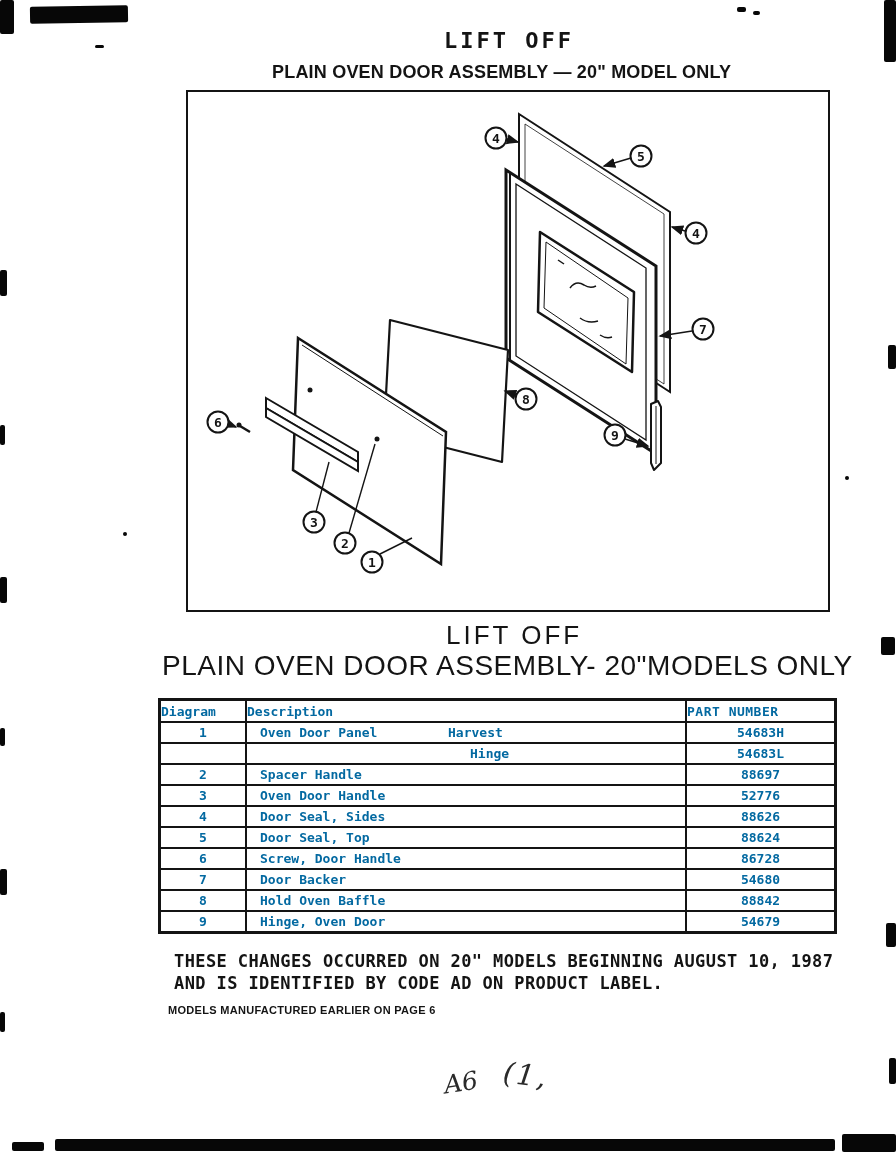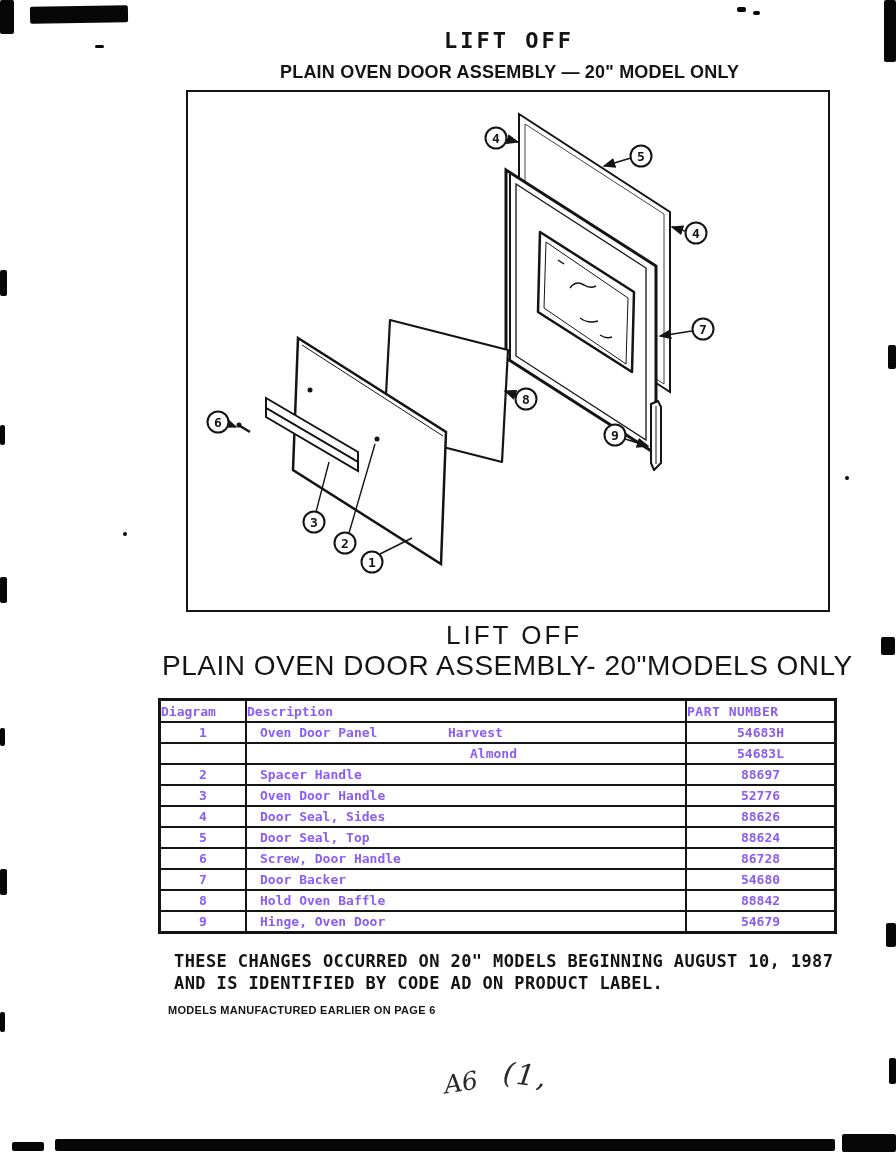--- a/index.html
+++ b/index.html
@@ -12,21 +12,21 @@
 
   
   .blob { position:absolute; background:#070707; border-radius:2px; }
 
   .title {
     position:absolute; left:444px; top:28px;
     font-family:"DejaVu Sans Mono", monospace;
     font-size:22px; font-weight:600; letter-spacing:3px; white-space:nowrap;
   }
   .subtitle {
-    position:absolute; left:280px; top:62px;
+    position:absolute; left:272px; top:62px;
     font-size:18px; font-weight:700; letter-spacing:0.2px; white-space:nowrap;
   }
   .diagram-box {
     position:absolute; left:186px; top:90px; width:640px; height:518px;
     border:2px solid #141414; background:#fff;
   }
   .diagram-box svg { position:absolute; inset:0; }
 
   .cap1 {
     position:absolute; left:446px; top:620px;
@@ -34,21 +34,21 @@
   }
   .cap2 {
     position:absolute; left:162px; top:650px;
     font-size:28px; font-weight:500; letter-spacing:0.5px; white-space:nowrap;
   }
 
   table.parts {
     position:absolute; left:158px; top:698px; width:673px;
     border-collapse:collapse; border:3px solid #141414;
     font-family:"DejaVu Sans Mono", monospace; font-size:13px; font-weight:700;
-    color:#8b5cf6; table-layout:fixed;
+    color:#0369a1; table-layout:fixed;
   }
   table.parts th, table.parts td {
     border-bottom:2px solid #141414; height:19px; padding:0; vertical-align:middle;
   }
   table.parts th { height:20px; text-align:left; }
   .c-diag { width:84px; border-right:2px solid #141414; text-align:center; }
   th.c-diag { padding-left:6px; text-align:left; }
   .c-desc { width:438px; padding-left:13px; position:relative; }
   th.c-desc { padding-left:13px; }
   .c-part { width:147px; border-left:2px solid #141414; text-align:center; }
@@ -232,21 +232,21 @@
           <td class="c-desc">
             <span class="desc-text">Oven Door Panel</span>
             <span class="variant-text" style="left: 155px;">Harvest</span>
           </td>
           <td class="c-part">54683H</td>
         </tr>
         <tr>
           <td class="c-diag"></td>
           <td class="c-desc">
             <span class="desc-text"></span>
-            <span class="variant-text" style="left: 177px;">Almond</span>
+            <span class="variant-text" style="left: 177px;">Hinge</span>
           </td>
           <td class="c-part">54683L</td>
         </tr>
         <tr>
           <td class="c-diag">2</td>
           <td class="c-desc">
             <span class="desc-text">Spacer Handle</span>
             <span class="variant-text" style="left: 155px;"></span>
           </td>
           <td class="c-part">88697</td>

